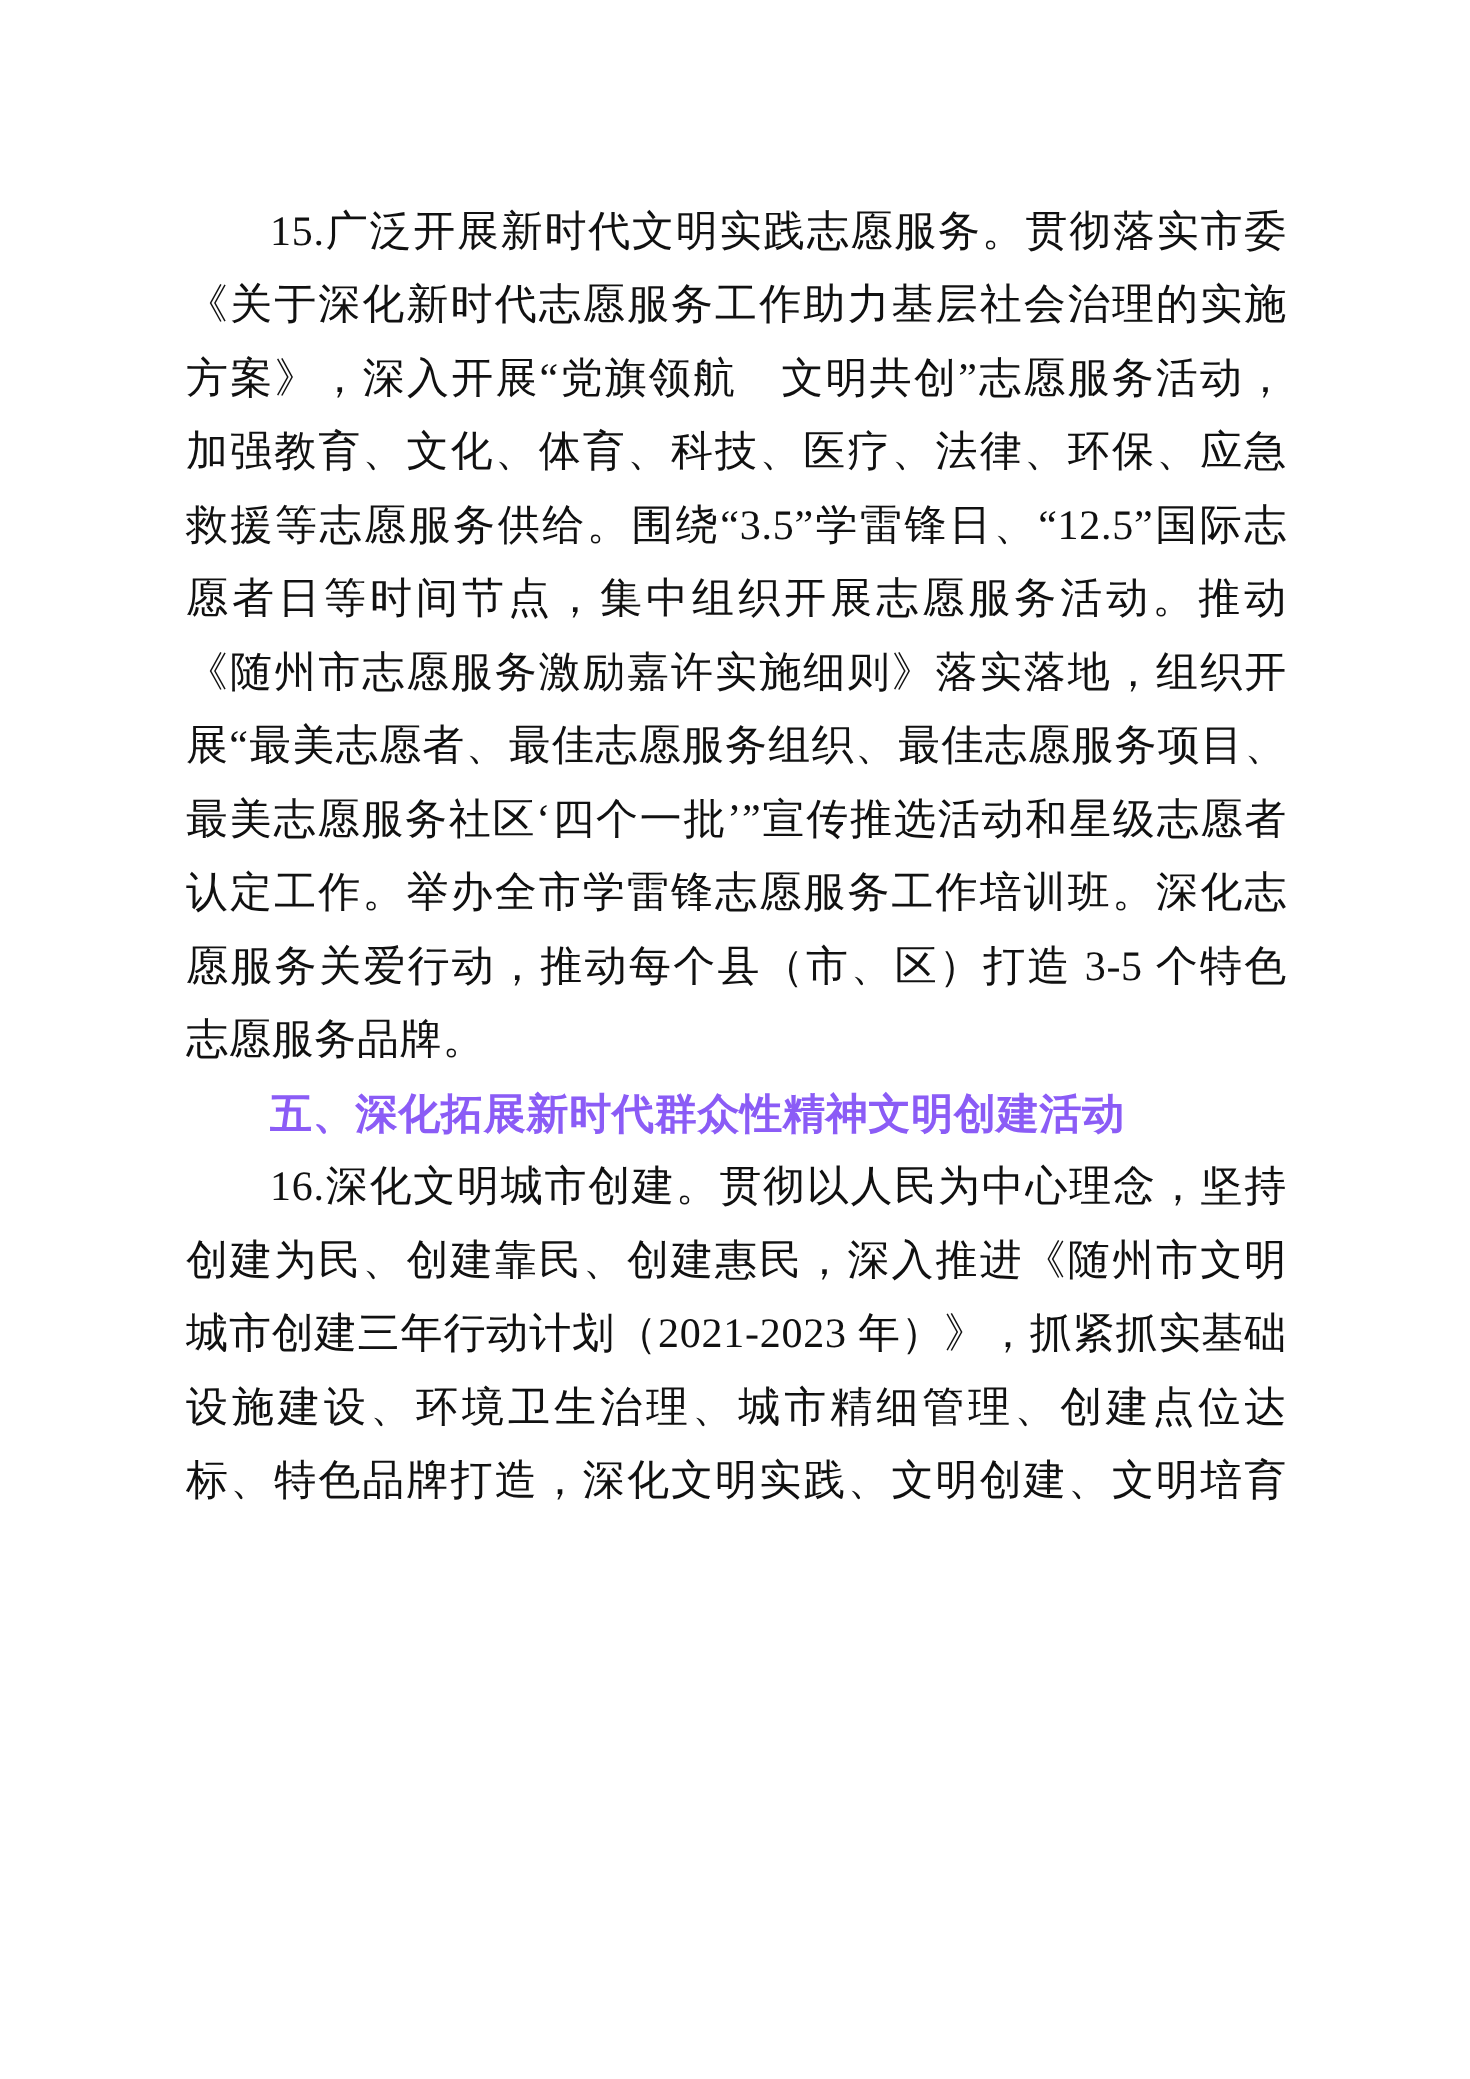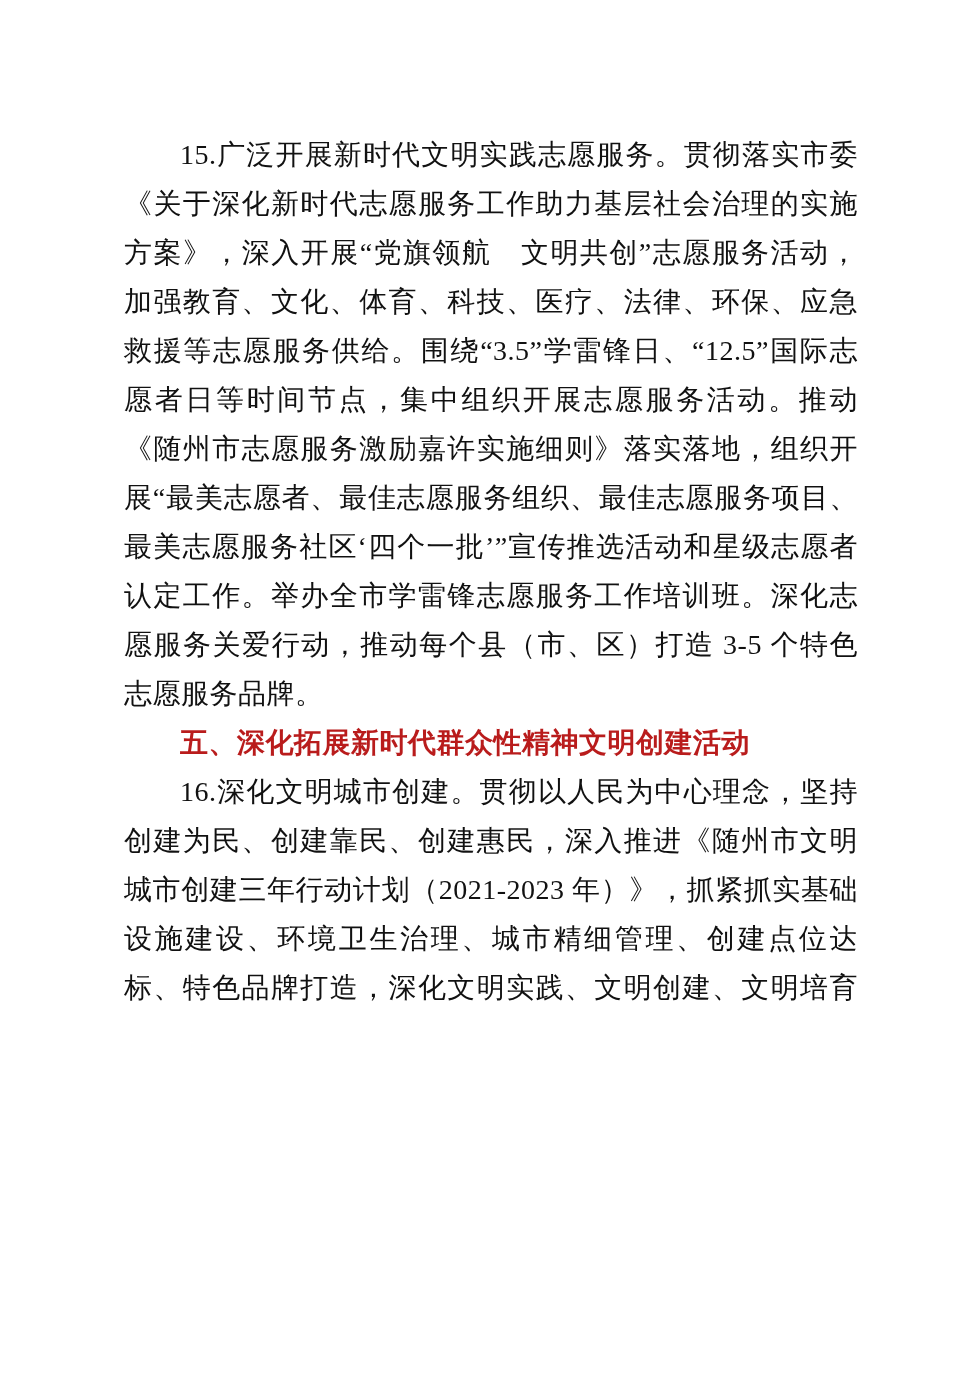--- a/index.html
+++ b/index.html
@@ -33,21 +33,21 @@
     color: #111111;
   }
   .section-heading {
     margin: 0;
     font-family: Liberation Sans, sans-serif;
     font-weight: 700;
     font-size: 28px;
     line-height: 49px;
     letter-spacing: 0.5px;
     text-indent: 2em;
-    color: #b91c1c;
+    color: #8b5cf6;
     white-space: nowrap;
   }
   .page-footer {
     position: absolute;
     left: 121px;
     top: 1240px;
     font-family: "Liberation Serif", "DejaVu Serif", serif;
     font-size: 24px;
     line-height: 30px;
     color: #222222;

